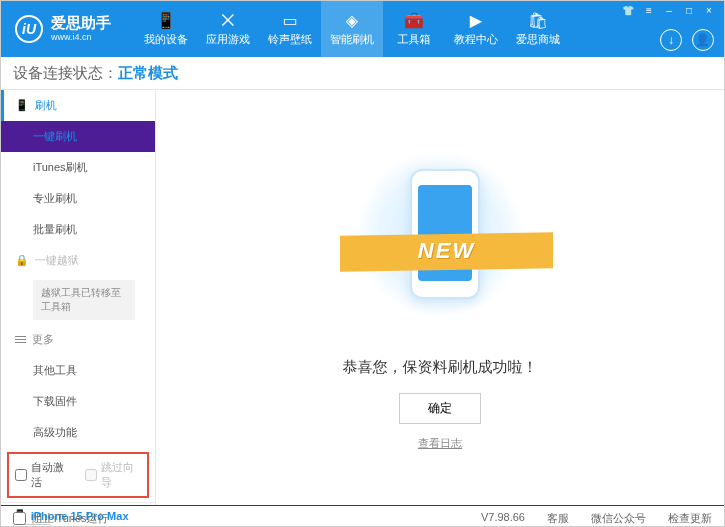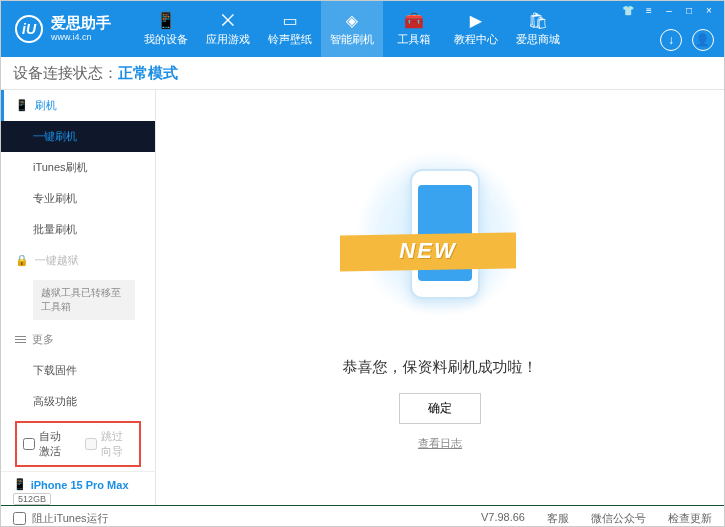--- a/index.html
+++ b/index.html
@@ -18,35 +18,35 @@
 .win-controls span { width: 18px; height: 14px; font-size: 10px; display: flex; align-items: center; justify-content: center; cursor: pointer; }
 .header-right { position: absolute; right: 10px; bottom: 6px; display: flex; gap: 10px; }
 .circ-btn { width: 22px; height: 22px; border: 1.5px solid #fff; border-radius: 50%; display: flex; align-items: center; justify-content: center; font-size: 12px; cursor: pointer; }
 .status-bar { height: 28px; border-bottom: 1px solid #e5e5e5; display: flex; align-items: center; padding: 16px 12px; font-size: 15px; color: #666; }
 .status-bar .mode { color: #1b8fe6; font-weight: bold; }
 .body { display: flex; height: calc(100% - 56px - 28px - 26px); }
 .sidebar { width: 155px; border-right: 1px solid #e5e5e5; display: flex; flex-direction: column; font-size: 11px; color: #555; }
 .side-group { display: flex; align-items: center; padding: 8px 14px; color: #888; gap: 6px; }
 .side-group.active { color: #1b8fe6; border-left: 3px solid #1b8fe6; padding-left: 11px; }
 .side-item { padding: 8px 14px 8px 32px; cursor: pointer; }
-.side-item.active { background: #0f172a; color: #1b8fe6; }
+.side-item.active { background: #4c1d95; color: #1b8fe6; }
 .jail-box { margin: 4px 20px 4px 32px; background: #f2f2f2; padding: 6px 8px; color: #888; font-size: 10px; line-height: 1.4; }
-.checkbox-row { border: 2px solid #e74c3c; margin: 4px 14px; padding: 6px 6px; display: flex; gap: 14px; }
+.checkbox-row { border: 2px solid #e74c3c; margin: 4px 6px; padding: 6px 6px; display: flex; gap: 14px; }
 .cb { display: flex; align-items: center; gap: 4px; font-size: 11px; }
 .cb input { width: 12px; height: 12px; }
 .cb.disabled { color: #bbb; }
 .device-info { padding: 6px 12px; border-top: 1px solid #eee; }
 .device-info .name { color: #1b8fe6; font-size: 11px; font-weight: bold; display: flex; align-items: center; gap: 4px; }
 .device-info .cap { display: inline-block; border: 1px solid #ccc; padding: 0 4px; font-size: 9px; color: #666; margin-top: 2px; border-radius: 2px; }
 .main { flex: 1; display: flex; flex-direction: column; align-items: center; justify-content: center; padding: 20px; }
 .phone-illustration { position: relative; width: 180px; height: 200px; margin-bottom: 14px; }
 .halo { position: absolute; width: 170px; height: 170px; border-radius: 50%; background: radial-gradient(circle, #d4efff 0%, #e9f6ff 50%, transparent 70%); left: 5px; top: 5px; }
 .phone { position: absolute; left: 60px; top: 25px; width: 70px; height: 130px; background: #fff; border: 2px solid #cde6f7; border-radius: 12px; box-shadow: 0 4px 12px rgba(0,120,200,0.15); }
 .phone-screen { position: absolute; left: 6px; right: 6px; top: 14px; bottom: 16px; background: #3aa3f0; border-radius: 4px; }
-.ribbon { position: absolute; left: -10px; top: 90px; width: 176px; height: 40px; }
+.ribbon { position: absolute; left: -10px; top: 90px; width: 213px; height: 40px; }
 .ribbon-back { position: absolute; width: 100%; height: 36px; background: #f5b93e; transform: skewY(-1deg); }
 .ribbon-text { position: absolute; width: 100%; text-align: center; top: 4px; font-size: 22px; font-weight: 900; font-style: italic; color: #fff; letter-spacing: 2px; text-shadow: 1px 1px 0 #d89820; }
 .success-msg { font-size: 15px; color: #333; margin-bottom: 16px; }
 .ok-btn { border: 1px solid #ccc; background: #fff; padding: 6px 28px; font-size: 12px; cursor: pointer; margin-bottom: 12px; }
 .log-link { font-size: 11px; color: #888; text-decoration: underline; cursor: pointer; }
 .footer { height: 26px; border-top: 1px solid #14532d; display: flex; align-items: center; padding: 0 12px; font-size: 11px; color: #666; }
 .footer .left { display: flex; align-items: center; gap: 6px; }
 .footer .spacer { flex: 1; }
 .footer .right { display: flex; gap: 22px; }
 .footer .right span { cursor: pointer; }
@@ -124,20 +124,21 @@
     <div class="side-item">批量刷机</div>
     <div class="side-group" style="color:#bbb">
         <span>🔒</span>
         <span>一键越狱</span>
       </div>
     <div class="jail-box">越狱工具已转移至工具箱</div>
     <div class="side-group">
         <span class="hamburger"></span>
         <span>更多</span>
       </div>
+    <div class="side-item">其他工具</div>
     <div class="side-item">下载固件</div>
     <div class="side-item">高级功能</div>
     <div style="flex:1"></div>
     <div class="checkbox-row">
       <label class="cb">
           <input type="checkbox" style="">
           <span>自动激活</span>
         </label>
       <label class="cb disabled">
           <input type="checkbox" disabled="" style="">

